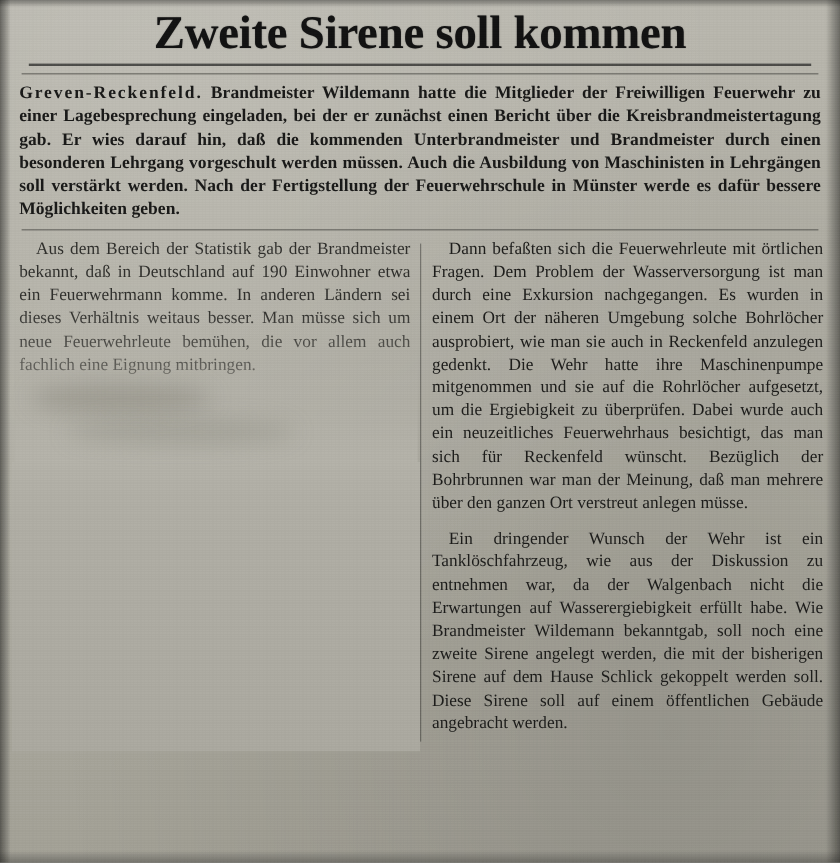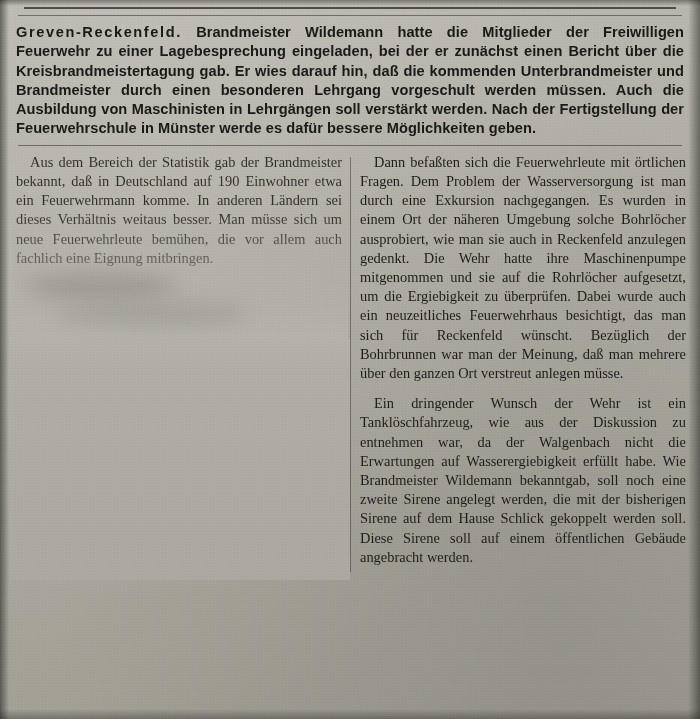--- a/index.html
+++ b/index.html
@@ -93,21 +93,21 @@
     margin: 3px 14px 6px 14px;
   }
   .rule-thin {
     height: 1px;
     background: #393936;
     opacity: 0.6;
     margin: 6px 8px 7px 8px;
   }
 
   .lead {
-    font-family: Liberation Sans, sans-serif;
+    font-family: Liberation Serif, serif;
     font-weight: bold;
     font-size: 14.6px;
     line-height: 19.3px;
     color: #1b1b1a;
     text-align: justify;
     margin: 0 6px 2px 6px;
     letter-spacing: 0.05px;
   }
   .lead .place {
     letter-spacing: 1.6px;
@@ -175,20 +175,21 @@
 </head>
 <body>
 
 <div class="clipping">
 
   <div class="edge-dark-top"></div>
   <div class="edge-dark-left"></div>
   <div class="edge-dark-right"></div>
   <div class="edge-dark-bottom"></div>
 
+  <h1 class="headline">Zweite Sirene soll kommen</h1>
 
   <div class="rule"></div>
 
 
   <div class="rule-thin"></div>
 
   <p class="lead">
     <span class="place">Greven-Reckenfeld.</span><span> Brandmeister Wildemann hatte die Mitglieder der Freiwilligen Feuerwehr zu einer Lagebesprechung eingeladen, bei der er zunächst einen Bericht über die Kreisbrandmeistertagung gab. Er wies darauf hin, daß die kommenden Unterbrandmeister und Brandmeister durch einen besonderen Lehrgang vorgeschult werden müssen. Auch die Ausbildung von Maschinisten in Lehrgängen soll verstärkt werden. Nach der Fertigstellung der Feuerwehrschule in Münster werde es dafür bessere Möglichkeiten geben.</span>
   </p>
 

